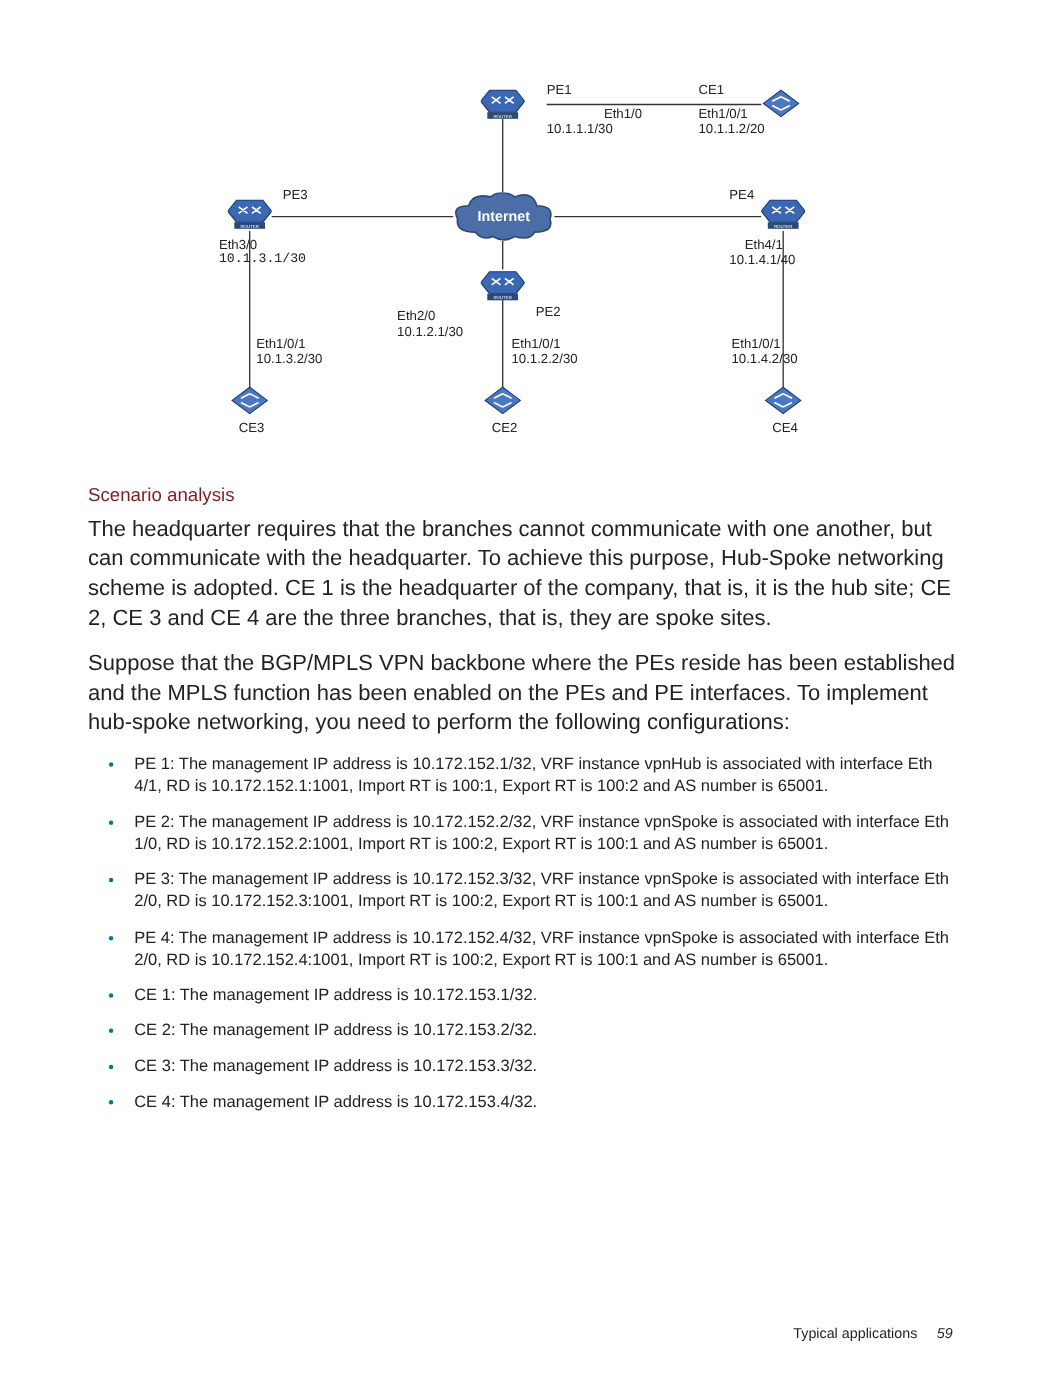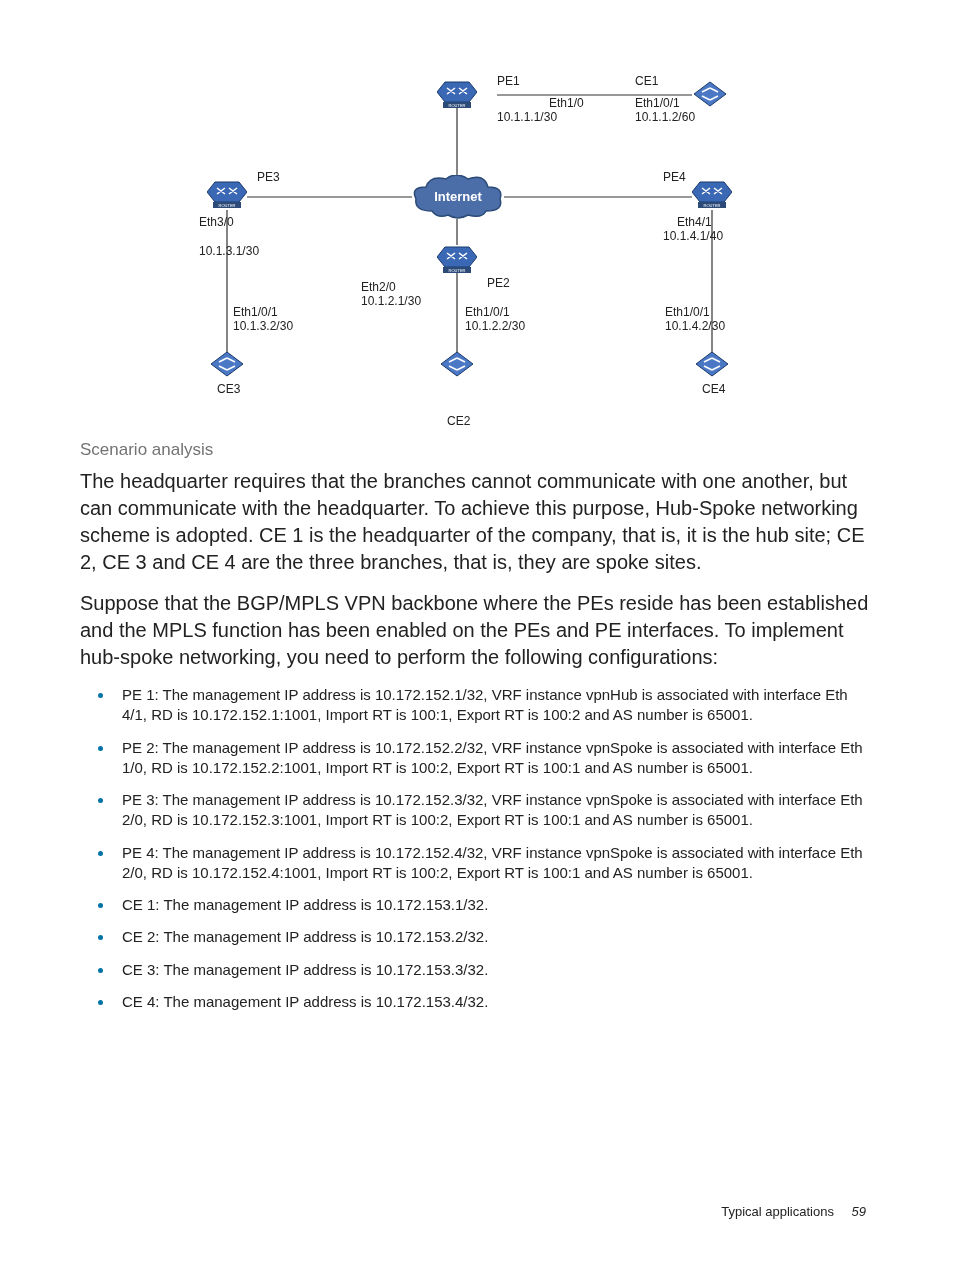--- a/index.html
+++ b/index.html
@@ -47,21 +47,21 @@
   .cloud {
     position: absolute;
     width: 92px;
     height: 44px;
     left: 215px;
     top: 105px;
     text-align: right;
   }
   svg.line { position:absolute; top:0; left:0; width:560px; height:330px; pointer-events:none; }
   .sec-heading {
-    color: #737373;
+    color: #7f1d1d;
     font-size: 17px;
     margin: 10px 0 8px 0;
     font-weight: normal;
   }
   p.body {
     font-size: 20px;
     line-height: 1.35;
     margin: 0 0 14px 0;
   }
   ul.bullets {
@@ -132,33 +132,33 @@
     <div class="node-label" style="left:300px; top:40px;">10.1.1.1/30</div>
 
     <div class="ce-icon" style="left:495px; top:10px;">
       <svg viewBox="0 0 36 30">
           <polygon points="18,2 34,14 18,26 2,14" fill="#4b78c5" stroke="#1b3a6a"></polygon>
           <path d="M10 12 L18 8 M18 20 L26 16 M10 16 L18 20 M18 8 L26 12" stroke="#fff" stroke-width="1.5" fill="none"></path>
         </svg>
     </div>
     <div class="node-label" style="left:438px; top:4px;">CE1</div>
     <div class="node-label" style="left:438px; top:26px;">Eth1/0/1</div>
-    <div class="node-label" style="left:438px; top:40px;">10.1.1.2/60</div>
+    <div class="node-label" style="left:438px; top:40px;">10.1.1.2/20</div>
 
     <div class="router-icon" style="left:10px; top:110px;">
       <svg viewBox="0 0 40 30">
           <polygon points="8,2 32,2 40,12 32,22 8,22 0,12" fill="#3b68b5" stroke="#1b3a6a"></polygon>
           <rect x="6" y="22" width="28" height="6" fill="#2b4a78"></rect>
           <text x="20" y="27" text-anchor="middle" fill="#fff" font-size="4">ROUTER</text>
           <path d="M10 8 L18 14 M22 8 L30 14 M10 14 L18 8 M22 14 L30 8" stroke="#fff" stroke-width="1.5"></path>
         </svg>
     </div>
     <div class="node-label" style="left:60px; top:100px;">PE3</div>
     <div class="node-label" style="left:2px; top:145px;">Eth3/0</div>
-    <div class="node-label" style="left:2px; top:174px;">10.1.3.1/30</div>
+    <div class="node-label" style="left:2px; top:158px;font-family:Liberation Mono, monospace;">10.1.3.1/30</div>
 
     <div class="router-icon" style="left:495px; top:110px;">
       <svg viewBox="0 0 40 30">
           <polygon points="8,2 32,2 40,12 32,22 8,22 0,12" fill="#3b68b5" stroke="#1b3a6a"></polygon>
           <rect x="6" y="22" width="28" height="6" fill="#2b4a78"></rect>
           <text x="20" y="27" text-anchor="middle" fill="#fff" font-size="4">ROUTER</text>
           <path d="M10 8 L18 14 M22 8 L30 14 M10 14 L18 8 M22 14 L30 8" stroke="#fff" stroke-width="1.5"></path>
         </svg>
     </div>
     <div class="node-label" style="left:466px; top:100px;">PE4</div>
@@ -188,21 +188,21 @@
     <div class="node-label" style="left:20px; top:312px;">CE3</div>
 
     <div class="node-label" style="left:268px; top:235px;">Eth1/0/1</div>
     <div class="node-label" style="left:268px; top:249px;">10.1.2.2/30</div>
     <div class="ce-icon" style="left:242px; top:280px;">
       <svg viewBox="0 0 36 30">
           <polygon points="18,2 34,14 18,26 2,14" fill="#4b78c5" stroke="#1b3a6a"></polygon>
           <path d="M10 12 L18 8 M18 20 L26 16 M10 16 L18 20 M18 8 L26 12" stroke="#fff" stroke-width="1.5" fill="none"></path>
         </svg>
     </div>
-    <div class="node-label" style="left:250px; top:312px;margin-top:32px;">CE2</div>
+    <div class="node-label" style="left:250px; top:312px;">CE2</div>
 
     <div class="node-label" style="left:468px; top:235px;">Eth1/0/1</div>
     <div class="node-label" style="left:468px; top:249px;">10.1.4.2/30</div>
     <div class="ce-icon" style="left:497px; top:280px;">
       <svg viewBox="0 0 36 30">
           <polygon points="18,2 34,14 18,26 2,14" fill="#4b78c5" stroke="#1b3a6a"></polygon>
           <path d="M10 12 L18 8 M18 20 L26 16 M10 16 L18 20 M18 8 L26 12" stroke="#fff" stroke-width="1.5" fill="none"></path>
         </svg>
     </div>
     <div class="node-label" style="left:505px; top:312px;">CE4</div>

